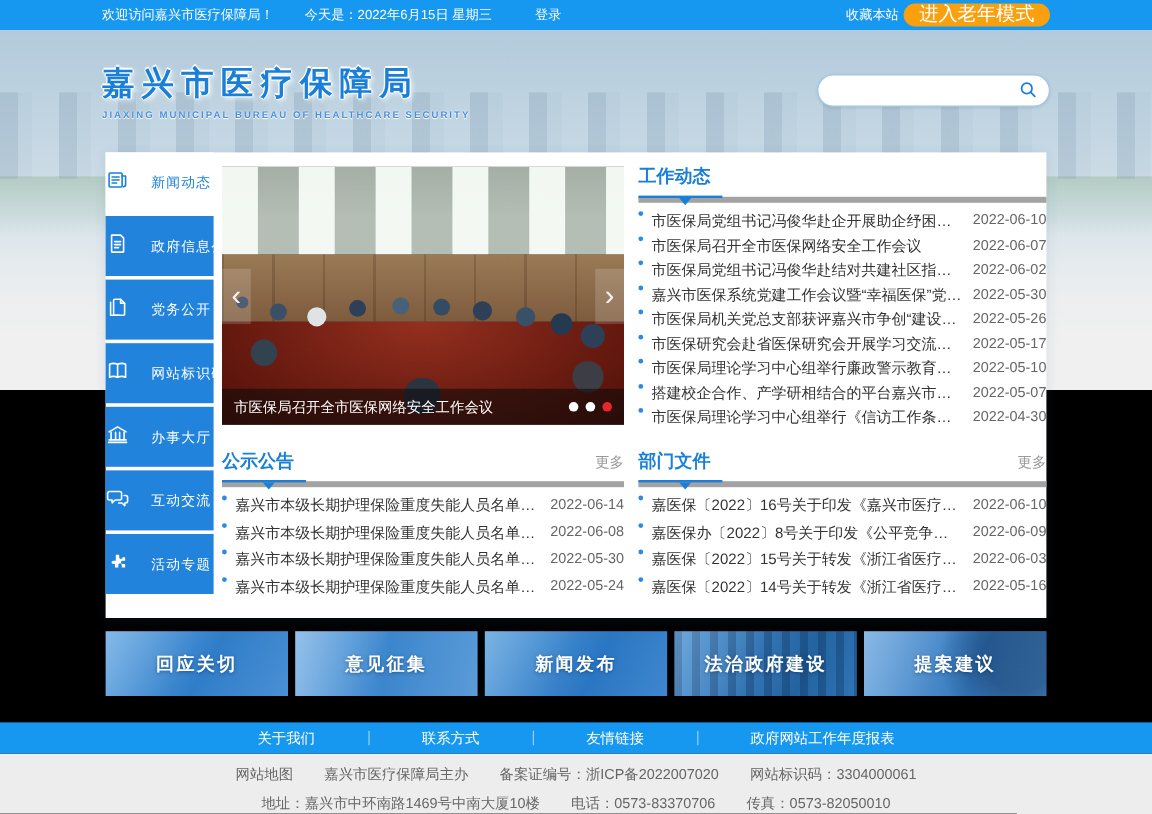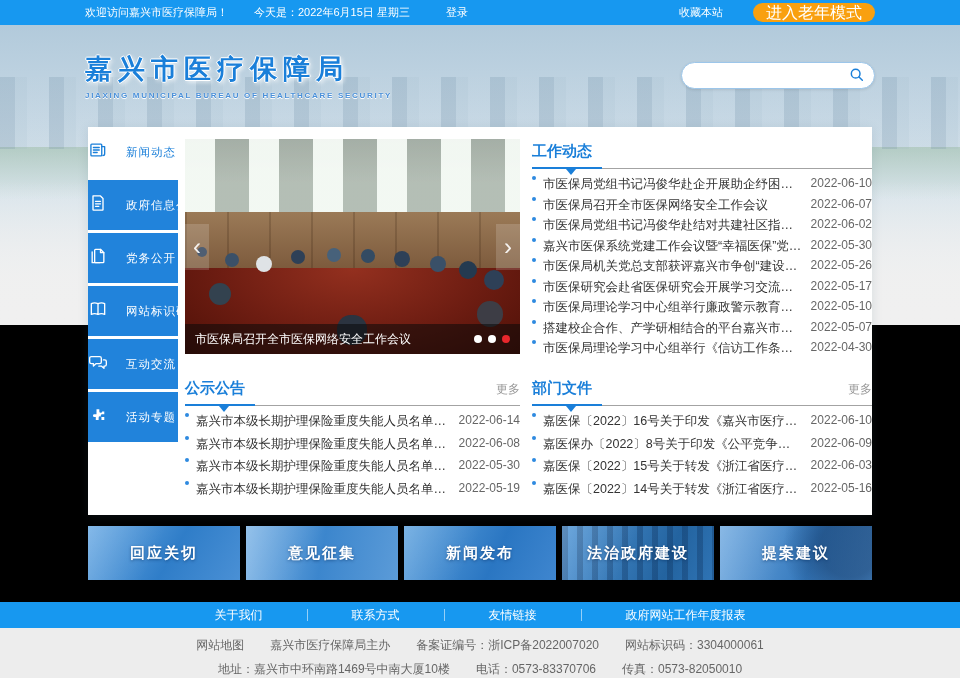--- a/index.html
+++ b/index.html
@@ -5,21 +5,21 @@
   *{box-sizing:border-box;margin:0;padding:0}
   body{font-family:"Liberation Sans","DejaVu Sans",sans-serif;background:#d8d8d8}
   #app{width:960px;height:678px;position:relative;overflow:hidden;background:#000000;margin:0 auto}
 
   
   .topbar{position:relative;z-index:3;height:25px;background:#1798f0;display:flex;align-items:center;
     color:#fff;font-size:11px;padding:0 85px}
   .topbar .today{margin-left:26px}
   .topbar .login{margin-left:36px;cursor:pointer}
   .topbar .spacer{flex:1}
-  .topbar .fav{margin-right:30px;cursor:pointer}
+  .topbar .fav{margin-right:4px;cursor:pointer}
   .elder-btn{background:#f9a00f;color:#fff;font-weight:normal;font-size:16px;line-height:19px;
     padding:0 13px;border-radius:10px;cursor:pointer;border:none}
 
   
   .hero-bg{position:absolute;left:0;top:25px;width:960px;height:300px;z-index:0;
     background-image:
       linear-gradient(180deg, rgba(240,240,240,0) 52%, rgba(240,240,240,.92) 86%, #f0f0f0 100%),
       repeating-linear-gradient(90deg, rgba(115,145,168,.25) 0 15px, rgba(158,183,198,.14) 15px 27px, rgba(195,210,220,.05) 27px 49px),
       linear-gradient(180deg, rgba(120,165,115,.30), rgba(120,165,115,0)),
       linear-gradient(180deg,#b2cadb 0%,#c5d7e4 30%,#d8e4eb 55%,#e7ecef 78%,#f0f0f0 100%);
@@ -80,21 +80,21 @@
   .dot{width:8px;height:8px;border-radius:50%;background:#fff;cursor:pointer}
   .dot.active{background:#e8272c}
   .arrow{position:absolute;top:50%;margin-top:-23px;width:24px;height:46px;display:flex;align-items:center;
     justify-content:center;color:rgba(255,255,255,.9);background:rgba(255,255,255,.16);
     font-size:24px;cursor:pointer;user-select:none}
   .arrow.prev{left:0}.arrow.next{right:0}
   .arrow.prev::before{content:"‹"}.arrow.next::before{content:"›"}
 
   
   .sec-head{display:flex;align-items:flex-end;justify-content:space-between;
-    border-bottom:1px solid #a3a3a3;height:30px;position:relative}
+    border-bottom:5px solid #a3a3a3;height:30px;position:relative}
   .sec-title{font-size:15px;font-weight:bold;color:#1a7fd9;position:relative;padding-bottom:7px;cursor:default}
   .sec-title::before{content:"";position:absolute;left:0;right:-10px;bottom:-1px;height:2px;background:#1a7fd9}
   .sec-title::after{content:"";position:absolute;left:34px;bottom:-7px;
     border:5px solid transparent;border-top:6px solid #1a7fd9;border-bottom:0}
   .more{font-size:12px;color:#999;cursor:pointer;padding-bottom:7px}
   .news-list{list-style:none;margin-top:7px}
   .news-list li{display:flex;height:20.5px;font-size:12.5px;color:#333;cursor:pointer}
   .news-list.tall li{height:22.6px}
   .blt{width:4px;height:4px;border-radius:50%;background:#2e8ae0;margin-right:7px;flex:none}
   .txt{flex:1;white-space:nowrap;overflow:hidden;text-overflow:ellipsis;padding-right:8px}
@@ -187,20 +187,30 @@
         <span class="side-label">党务公开</span>
       </div>
       <div class="side-item">
         <span>
           <svg viewBox="0 0 24 24">
               <path d="M4 5.5c2.5-1.3 5-1.3 8 0v13c-3-1.3-5.5-1.3-8 0v-13z"></path>
               <path d="M12 5.5c3-1.3 5.5-1.3 8 0v13c-2.5-1.3-5-1.3-8 0"></path>
             </svg>
         </span>
         <span class="side-label">网站标识码</span>
+      </div>
+      <div class="side-item">
+        <span>
+          <svg viewBox="0 0 24 24">
+              <path d="M3.5 9.5 12 4.5l8.5 5"></path>
+              <path d="M5.5 10v7M10 10v7M14 10v7M18.5 10v7"></path>
+              <path d="M3.5 17.5h17M3 20h18"></path>
+            </svg>
+        </span>
+        <span class="side-label">办事大厅</span>
       </div>
       <div class="side-item">
         <span>
           <svg viewBox="0 0 24 24">
               <path d="M4 5.5h10a2 2 0 0 1 2 2v4.5a2 2 0 0 1-2 2H9.5l-3 2.8v-2.8H4a2 2 0 0 1-2-2V7.5a2 2 0 0 1 2-2z"></path>
               <path d="M18.5 9.5H20a2 2 0 0 1 2 2v3.5a2 2 0 0 1-2 2h-.8v2.6l-2.9-2.6H13"></path>
             </svg>
         </span>
         <span class="side-label">互动交流</span>
       </div>
@@ -303,21 +313,21 @@
               <span class="date">2022-06-08</span>
             </li>
           <li>
               <span class="blt"></span>
               <span class="txt">嘉兴市本级长期护理保险重度失能人员名单公示（2...</span>
               <span class="date">2022-05-30</span>
             </li>
           <li>
               <span class="blt"></span>
               <span class="txt">嘉兴市本级长期护理保险重度失能人员名单公示（2...</span>
-              <span class="date">2022-05-19</span>
+              <span class="date">2022-05-24</span>
             </li>
         </ul>
       </div>
 
       <div class="sec bottom">
         <div class="sec-head">
           <span class="sec-title">部门文件</span>
           <span class="more">更多</span>
         </div>
         <ul class="news-list tall">

